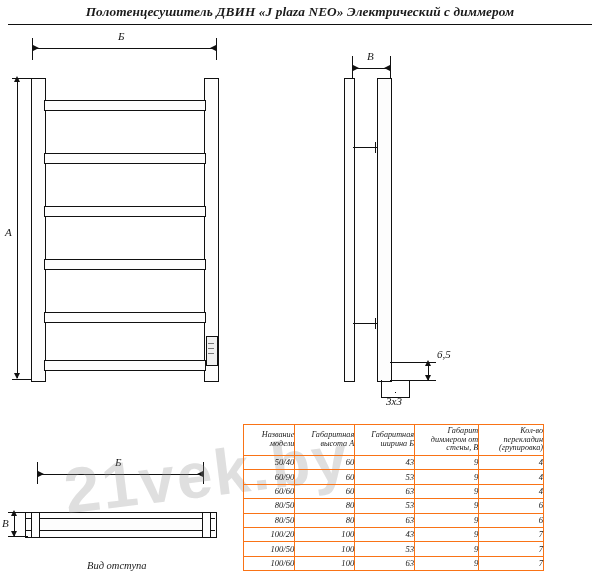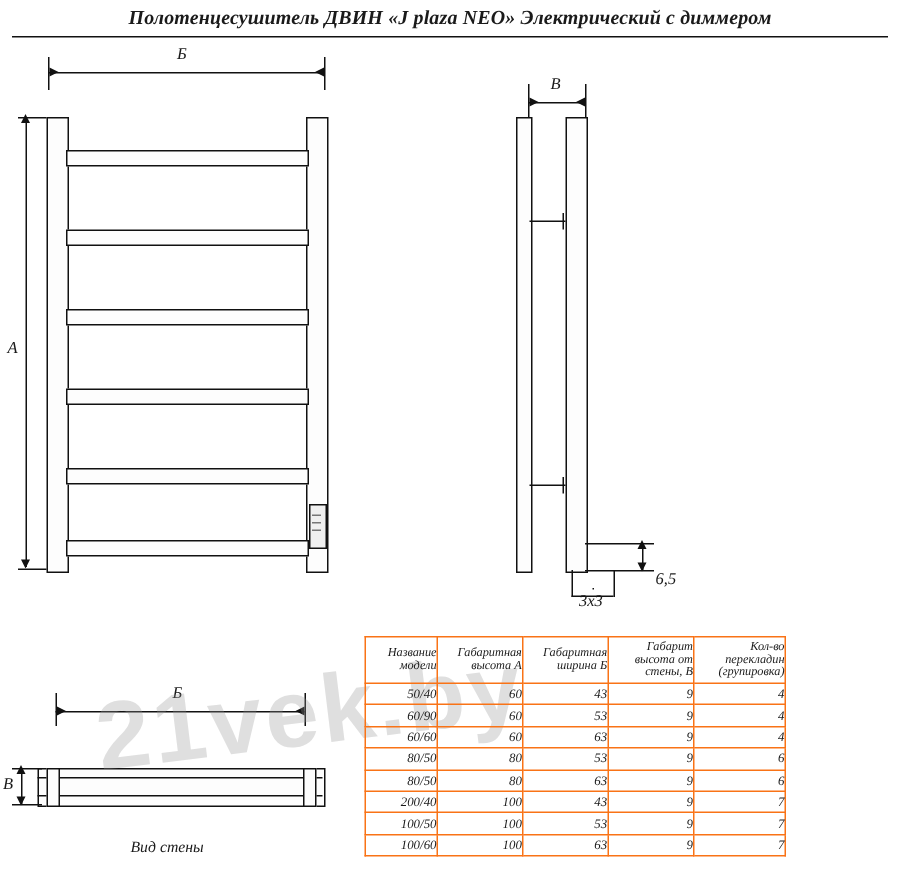--- a/index.html
+++ b/index.html
@@ -1,18 +1,18 @@
 <!DOCTYPE html>
 <html><head>
 <meta charset="utf-8">
 <style>
   html,body{margin:0;padding:0;background:#ffffff;}
   body{width:600px;height:579px;position:relative;overflow:hidden;
        font-family:"Liberation Serif", serif;color:#1a1a1a;}
-  .root{position:absolute;left:0;top:0;width:524px;height:579px;}
+  .root{position:absolute;left:0;top:0;width:524px;height:579px;padding-left:20px;}
 
   
   .title{
     position:absolute;left:0;top:4px;width:600px;text-align:center;
     font-family:"Liberation Serif", serif;
     font-style:italic;font-weight:bold;font-size:13.3px;letter-spacing:.1px;
     white-space:nowrap;
   }
   .title-rule{position:absolute;left:8px;top:24px;width:584px;height:1px;background:#111;}
 
@@ -109,21 +109,21 @@
 
   <div class="ln vl" style="left:381px;top:380px;height:18px;"></div>
   <div class="ln hl" style="left:381px;top:397px;width:28px;"></div>
   <div class="ln vl" style="left:409px;top:380px;height:18px;"></div>
 
   <div class="ln hl" style="left:390px;top:362px;width:46px;"></div>
   <div class="ln hl" style="left:390px;top:380px;width:46px;"></div>
   <div class="ln vl" style="left:428px;top:362px;height:18px;"></div>
   <div class="ah ah-up" style="left:425px;top:360px;"></div>
   <div class="ah ah-dn" style="left:425px;top:375px;"></div>
-  <div class="dim-txt" style="left:437px;top:380px;">6,5</div>
+  <div class="dim-txt" style="left:437px;top:348px;">6,5</div>
 
   <div class="ln hl" style="left:395px;top:392px;width:1px;"></div>
   <div class="dim-txt" style="left:386px;top:395px;">3x3</div>
 
   <div class="ln vl" style="left:37px;top:462px;height:22px;"></div>
   <div class="ln vl" style="left:203px;top:462px;height:22px;"></div>
   <div class="ln hl" style="left:37px;top:474px;width:166px;"></div>
   <div class="ah ah-rt" style="left:38px;top:471px;"></div>
   <div class="ah ah-lf" style="left:197px;top:471px;"></div>
   <div class="dim-txt" style="left:115px;top:456px;">Б</div>
@@ -134,31 +134,31 @@
   <div class="bar" style="left:31px;top:512px;width:7px;height:24px;"></div>
   <div class="bar" style="left:202px;top:512px;width:7px;height:24px;"></div>
 
   <div class="ln hl" style="left:8px;top:512px;width:20px;"></div>
   <div class="ln hl" style="left:8px;top:536px;width:20px;"></div>
   <div class="ln vl" style="left:14px;top:512px;height:24px;"></div>
   <div class="ah ah-up" style="left:11px;top:510px;"></div>
   <div class="ah ah-dn" style="left:11px;top:531px;"></div>
   <div class="dim-txt" style="left:2px;top:517px;">В</div>
 
-  <div class="cap" style="left:87px;top:560px;">Вид стены</div>
+  <div class="cap" style="left:87px;top:560px;">Вид отступа</div>
 
   <div class="wm">21vek.by</div>
 
   <table class="tbl">
     <thead>
       <tr>
         <th class="c0">Название модели</th>
         <th class="c1">Габаритная высота A</th>
         <th class="c2">Габаритная ширина Б</th>
-        <th class="c3">Габарит высота от стены, В</th>
+        <th class="c3">Габарит диммером от стены, В</th>
         <th class="c4">Кол-во перекладин (групировка)</th>
       </tr>
     </thead>
     <tbody>
       <tr>
         <td>50/40</td>
         <td>60</td>
         <td>43</td>
         <td>9</td>
         <td>4</td>
@@ -185,21 +185,21 @@
         <td>6</td>
       </tr>
       <tr>
         <td>80/50</td>
         <td>80</td>
         <td>63</td>
         <td>9</td>
         <td>6</td>
       </tr>
       <tr>
-        <td>200/40</td>
+        <td>100/20</td>
         <td>100</td>
         <td>43</td>
         <td>9</td>
         <td>7</td>
       </tr>
       <tr>
         <td>100/50</td>
         <td>100</td>
         <td>53</td>
         <td>9</td>

